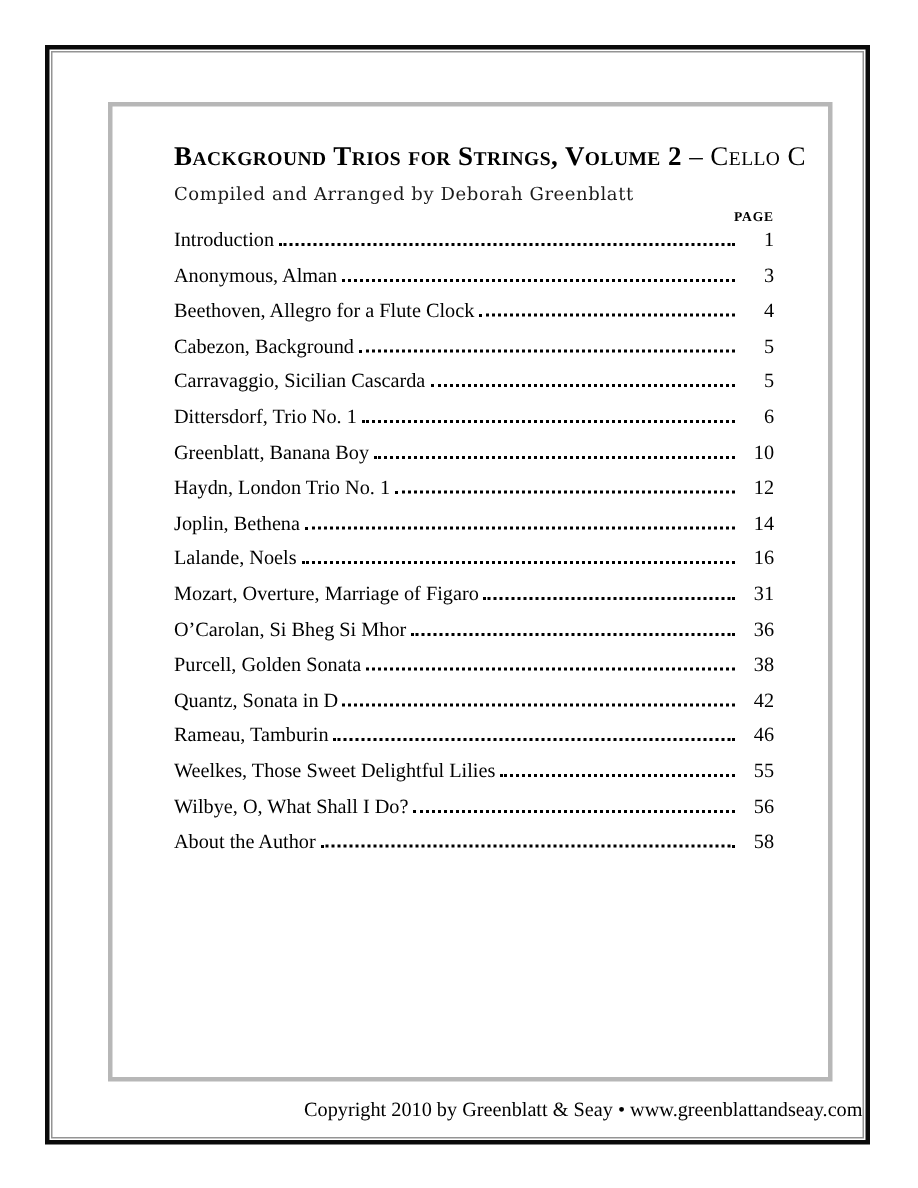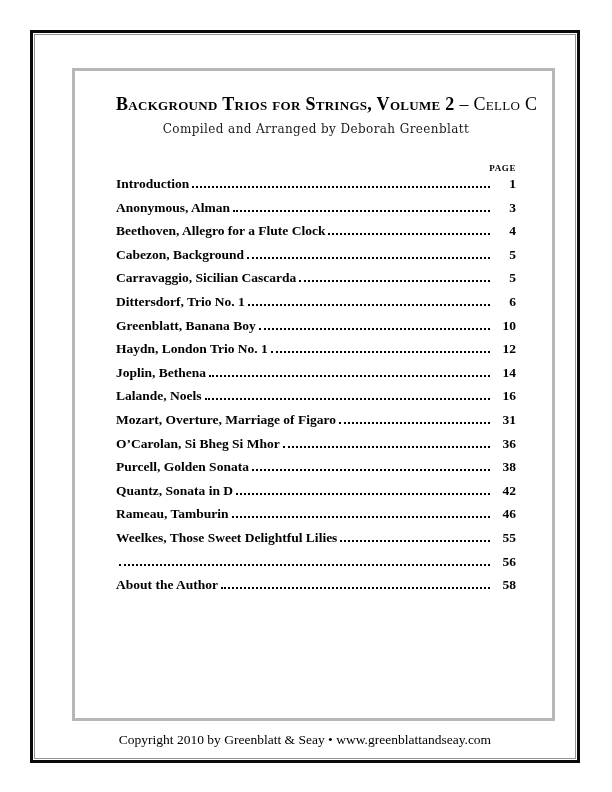--- a/index.html
+++ b/index.html
@@ -50,66 +50,65 @@
     font-weight: 700;
     font-variant: small-caps;
     letter-spacing: 0.3px;
     line-height: 22px;
     white-space: nowrap;
   }
   .title-part {
     font-weight: 400;
   }
   .subtitle-line {
-    text-align: center;
     font-family: "DejaVu Serif", serif;
     font-size: 12px;
     letter-spacing: 0.4px;
     color: #1a1a1a;
     margin-top: 7px;
     line-height: 15px;
   }
   .page-col-label {
     text-align: right;
     font-size: 9px;
     font-weight: 700;
     letter-spacing: 0.6px;
-    margin-top: 26px;
+    margin-top: 2px;
     line-height: 10px;
   }
   .toc {
     margin-top: 4px;
   }
   .toc-row {
     display: flex;
     align-items: baseline;
     margin-bottom: 9.6px;
     font-size: 13.5px;
-    font-weight: 700;
+    font-weight: 400;
     line-height: 14px;
     white-space: nowrap;
   }
   .toc-title { flex: 0 0 auto; }
   .toc-leader {
     flex: 1 1 auto;
     border-bottom: 2px dotted #000;
     margin: 0 4px 0 3px;
     min-width: 10px;
   }
   .toc-page {
     flex: 0 0 auto;
     min-width: 22px;
     text-align: right;
   }
   .footer-line {
     position: absolute;
     left: 0;
     right: 0;
     top: 697px;
-    text-align: center;
+    text-align: right;
     font-size: 13.5px;
     line-height: 16px;
     color: #000;
   }
 </style>
 </head>
 <body>
 
 <div class="sheet">
   <div class="frame-outer">
@@ -217,20 +216,21 @@
 
 
 
   <div class="toc-row">
     <span class="toc-title">Weelkes, Those Sweet Delightful Lilies</span>
     <span class="toc-leader"></span>
     <span class="toc-page">55</span>
   </div>
 
   <div class="toc-row">
+    <span class="toc-title">Wilbye, O, What Shall I Do?</span>
     <span class="toc-leader"></span>
     <span class="toc-page">56</span>
   </div>
 
   <div class="toc-row">
     <span class="toc-title">About the Author</span>
     <span class="toc-leader"></span>
     <span class="toc-page">58</span>
   </div>
 </div>

